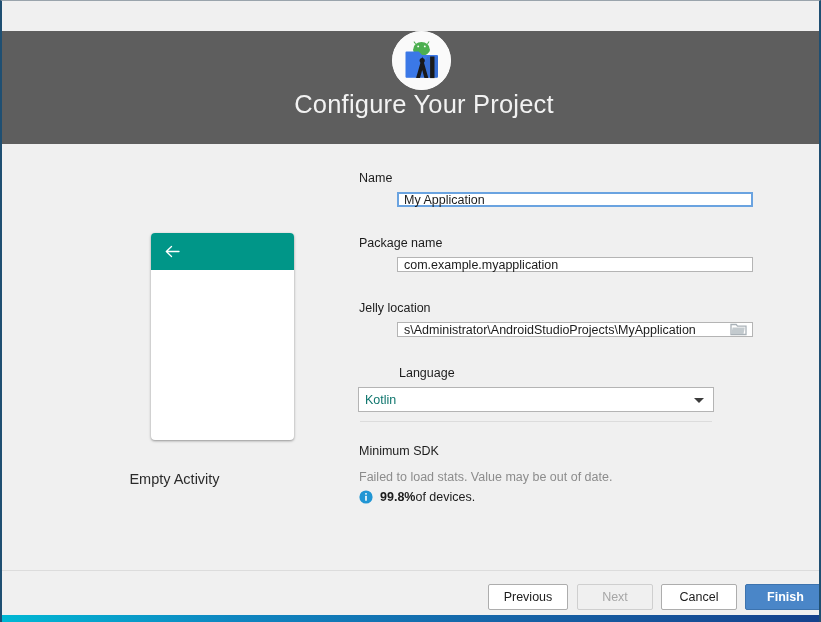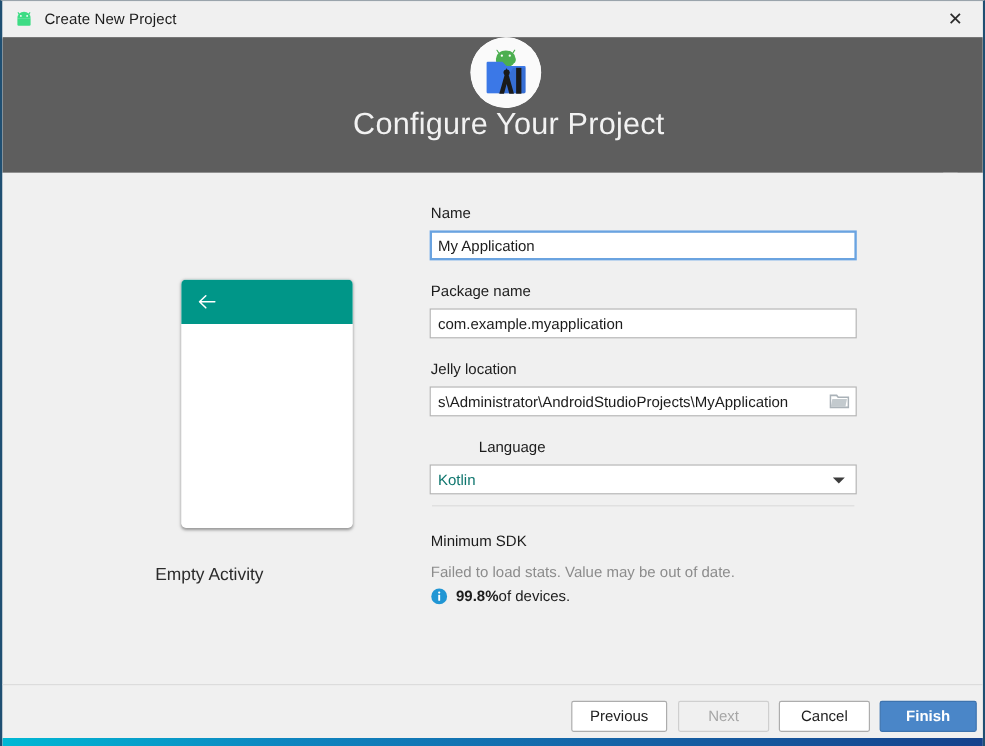--- a/index.html
+++ b/index.html
@@ -154,26 +154,27 @@
     position: absolute;
     font-size: 12.5px;
     color: #1c1c1c;
     white-space: nowrap;
   }
   .text-field {
     position: absolute;
     box-sizing: border-box;
     background: #ffffff;
     border: 1px solid #b4b4b4;
-    height: 25px;
+    height: 15px;
     display: flex;
     align-items: center;
     padding: 0 6px;
     font-size: 12.5px;
     color: #1c1c1c;
+    margin-left: 39px;
   }
   .text-field.focused {
     border: 2px solid #6aa3e0;
     padding: 0 5px;
   }
   .text-field .value {
     white-space: nowrap;
     overflow: hidden;
   }
   .combo {
@@ -262,20 +263,21 @@
   .btn {
     position: absolute;
     top: 13px;
     box-sizing: border-box;
     height: 26px;
     border-radius: 2px;
     font-size: 12.5px;
     display: flex;
     align-items: center;
     justify-content: center;
+    margin-left: 12px;
   }
   .btn.normal {
     background: #ffffff;
     border: 1px solid #adadad;
     color: #1c1c1c;
   }
   .btn.disabled {
     background: #f0f0f0;
     border: 1px solid #cfcfcf;
     color: #a6a6a6;
@@ -298,36 +300,20 @@
     width: 821px;
     height: 8px;
     background: linear-gradient(to right, #00b8d4 0%, #0e86c0 28%, #1565a8 60%, #15418c 100%);
   }
 </style>
 </head>
 <body>
 
 <div id="dialog">
 
-  <div id="titlebar">
-    <div id="title-icon">
-      <svg width="18" height="18" viewBox="0 0 18 18">
-        <path d="M3.5 8.2h11v5.2a1 1 0 0 1-1 1h-9a1 1 0 0 1-1-1z" fill="#3ddc84"></path>
-        <path d="M3.5 8.2a5.5 5.5 0 0 1 11 0z" fill="#3ddc84"></path>
-        <circle cx="6.4" cy="6.3" r="0.75" fill="#ffffff"></circle>
-        <circle cx="11.6" cy="6.3" r="0.75" fill="#ffffff"></circle>
-        <rect x="4.1" y="3.0" width="1" height="2.6" rx="0.5" fill="#3ddc84" transform="rotate(-32 4.6 4.3)"></rect>
-        <rect x="12.9" y="3.0" width="1" height="2.6" rx="0.5" fill="#3ddc84" transform="rotate(32 13.4 4.3)"></rect>
-      </svg>
-    </div>
-    <span id="title-text">Create New Project</span>
-    <div id="close-button">
-      <span class="x">✕</span>
-    </div>
-  </div>
 
   <div id="header">
     <div id="header-logo">
       <svg width="59" height="59" viewBox="0 0 59 59">
         <circle cx="29.5" cy="29.5" r="29.5" fill="#fafafa"></circle>
         <path d="M14 21h14.5l4 4H45v22H14z" fill="#3b78e7" opacity="0.18"></path>
         <ellipse cx="29.5" cy="18" rx="8.2" ry="7" fill="#4caf50"></ellipse>
         <path d="M21.3 18h16.4v1.6a2 2 0 0 1-2 2H23.3a2 2 0 0 1-2-2z" fill="#4caf50"></path>
         <circle cx="26.2" cy="15.4" r="0.95" fill="#ffffff"></circle>
         <circle cx="32.8" cy="15.4" r="0.95" fill="#ffffff"></circle>

